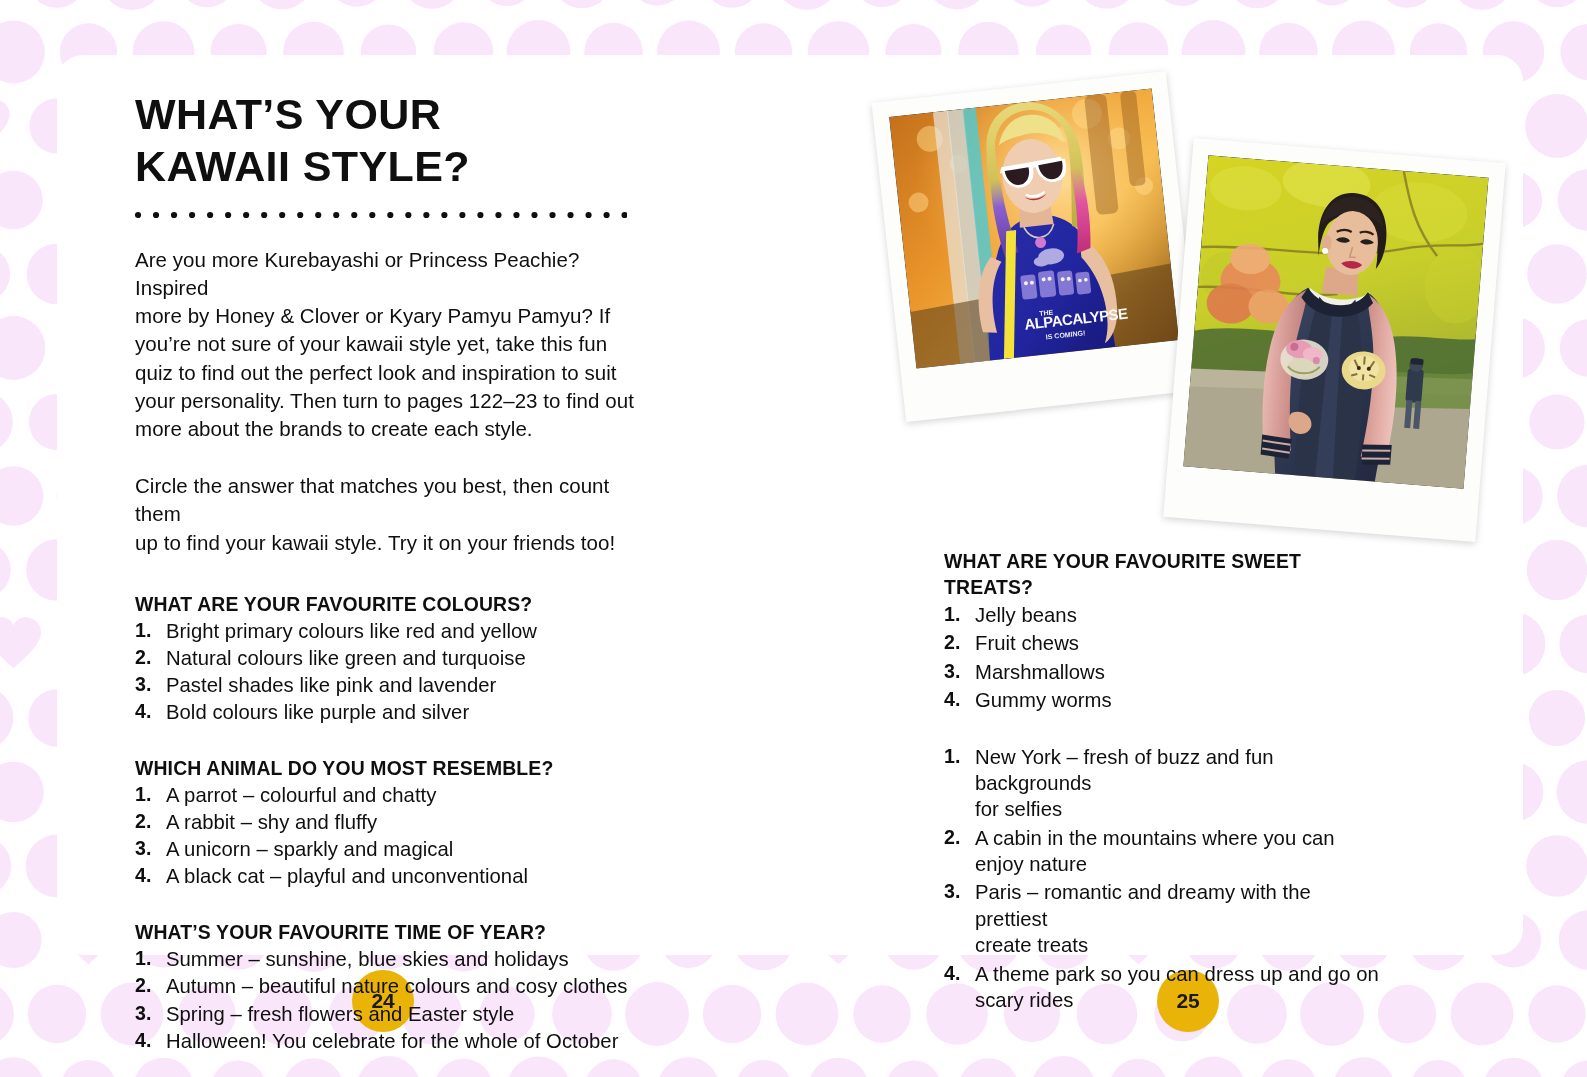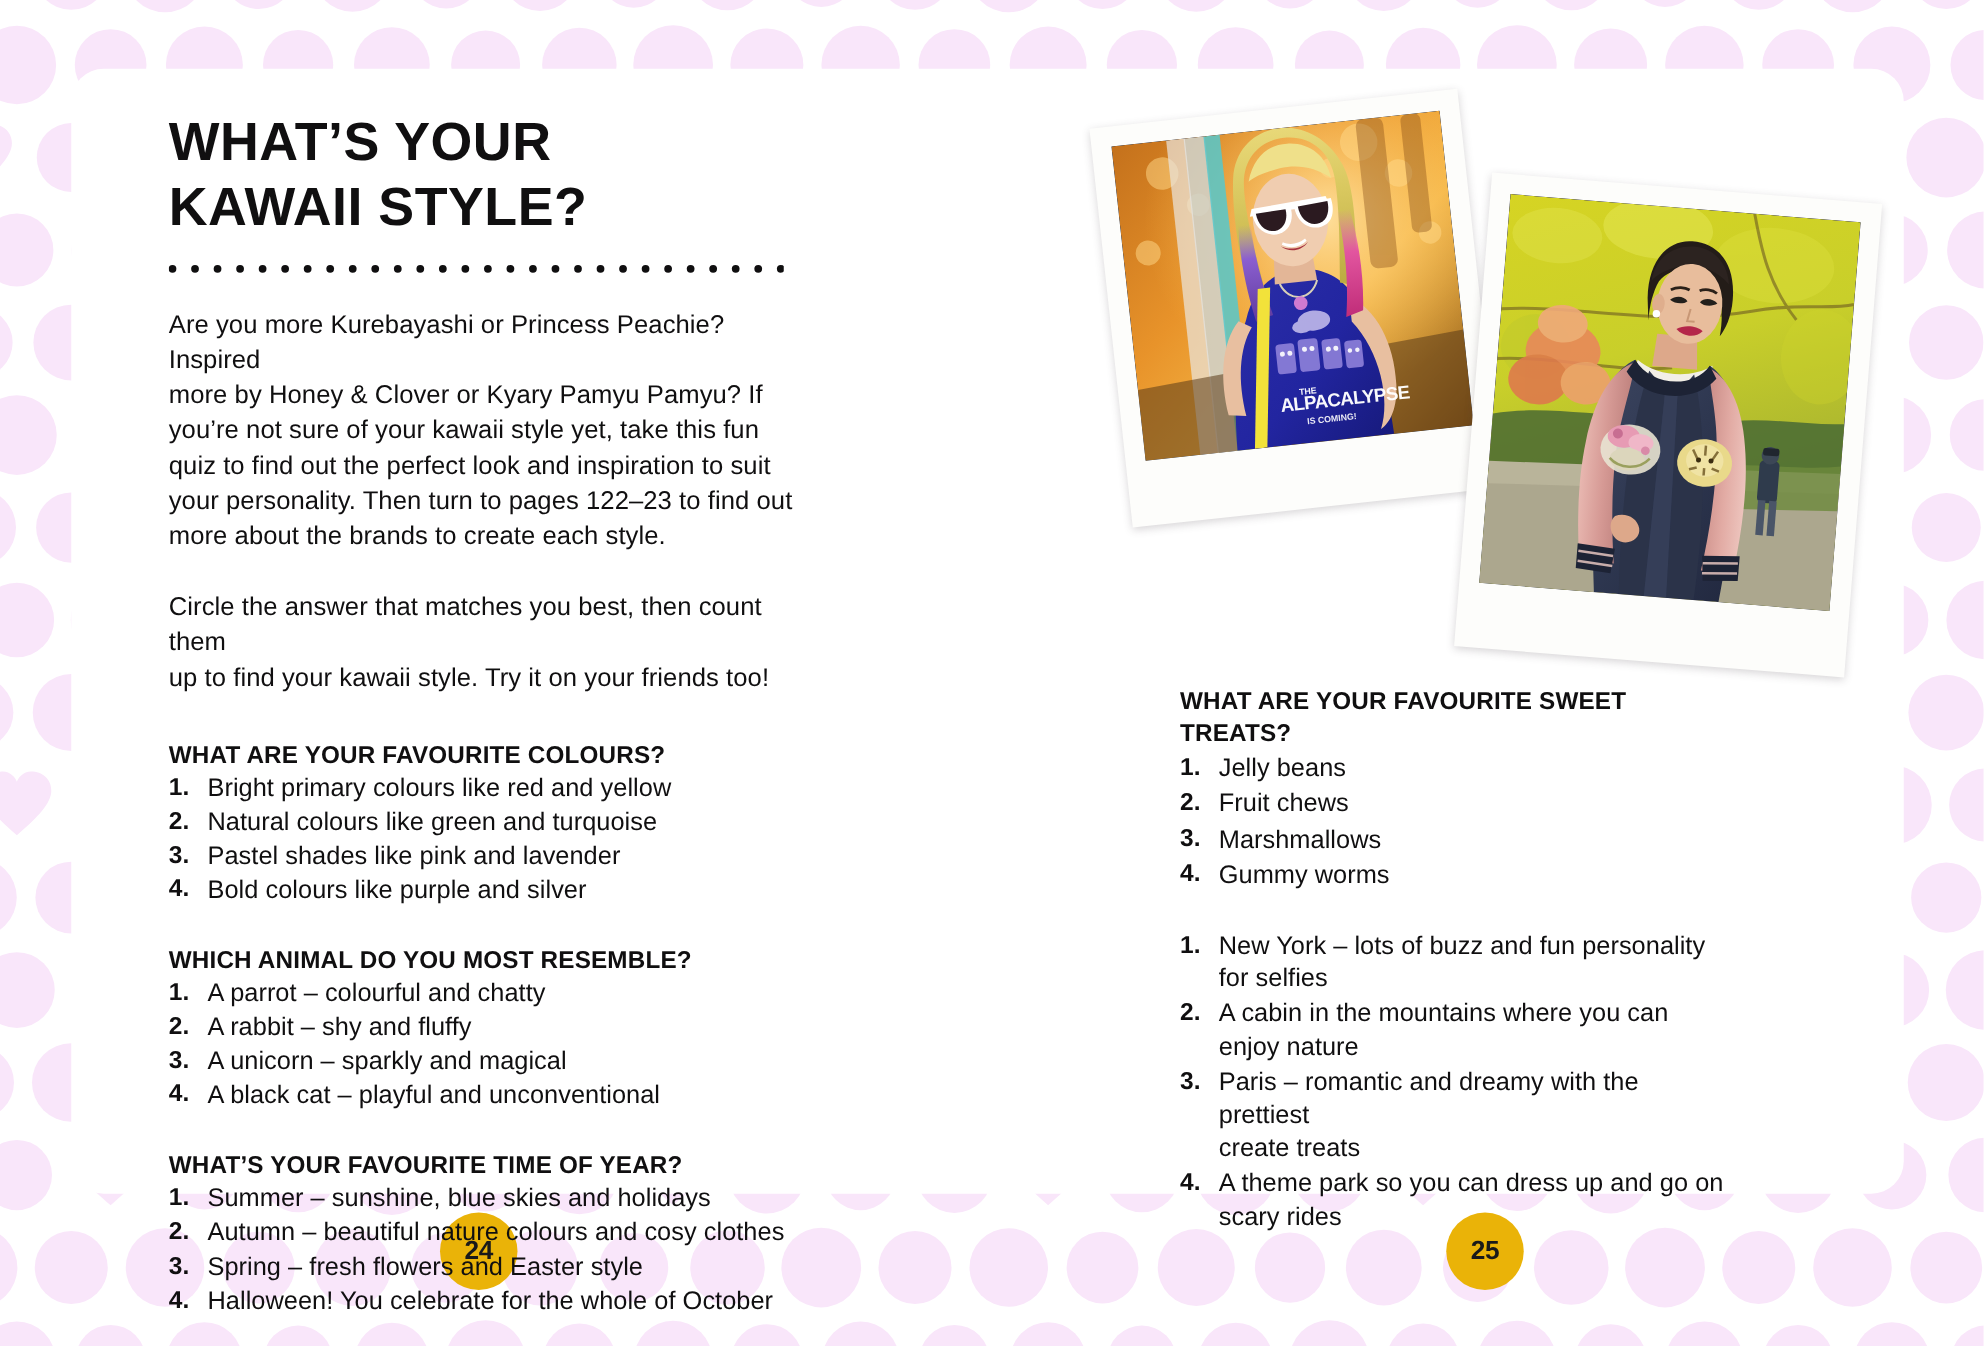--- a/index.html
+++ b/index.html
@@ -798,21 +798,21 @@
             <li>
               <span class="num">4.</span>
               <span class="ln">Gummy worms</span>
             </li>
           </ol>
         </div>
         <div class="qblock second">
           <ol class="answers">
             <li>
               <span class="num">1.</span>
-              <span class="ln">New York – lots of buzz and fun personality</span>
+              <span class="ln">New York – fresh of buzz and fun backgrounds</span>
               <span class="ln">for selfies</span>
             </li>
             <li>
               <span class="num">2.</span>
               <span class="ln">A cabin in the mountains where you can</span>
               <span class="ln">enjoy nature</span>
             </li>
             <li>
               <span class="num">3.</span>
               <span class="ln">Paris – romantic and dreamy with the prettiest</span>

